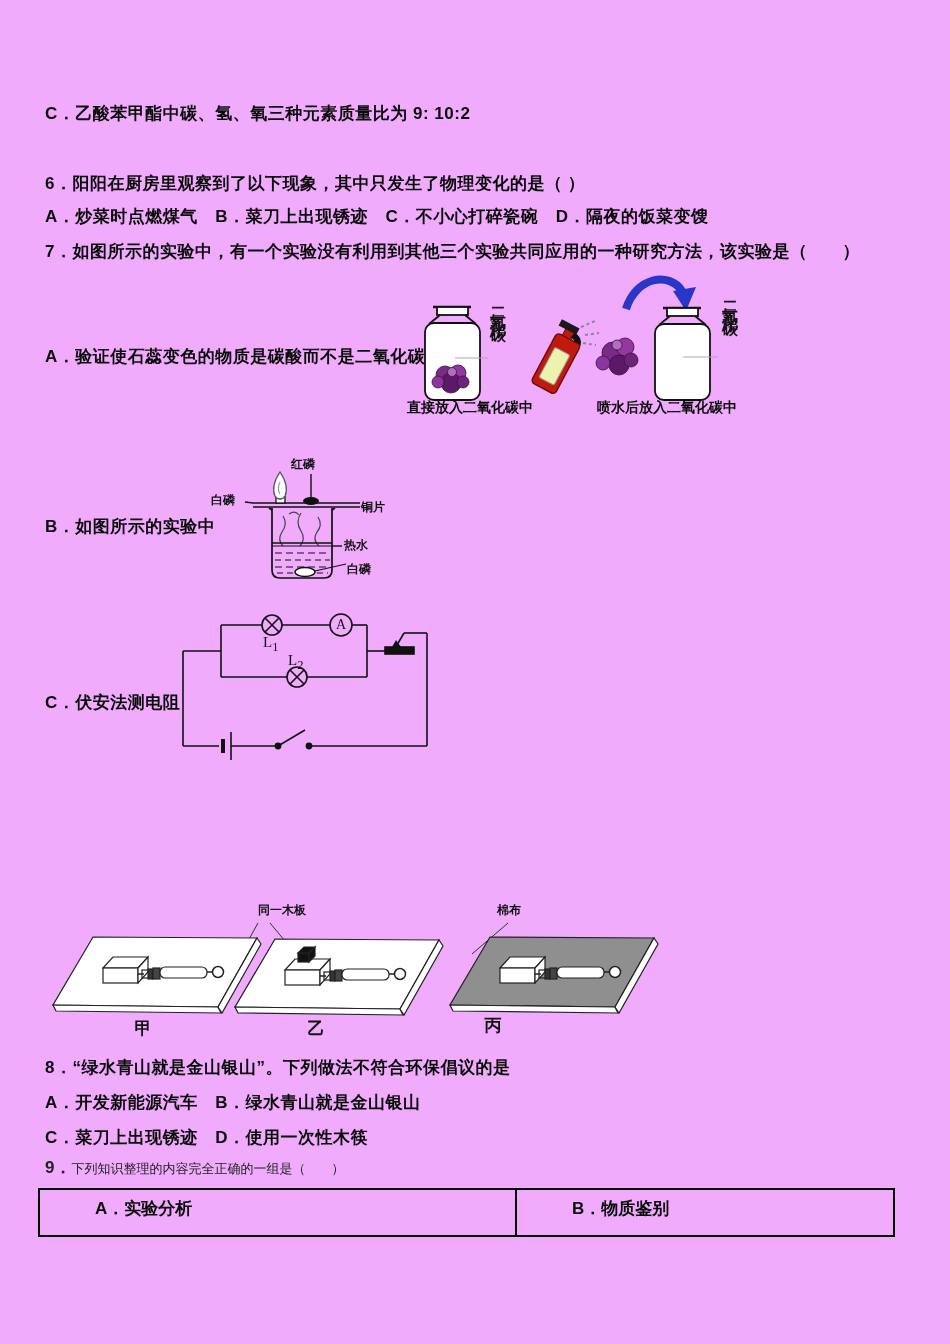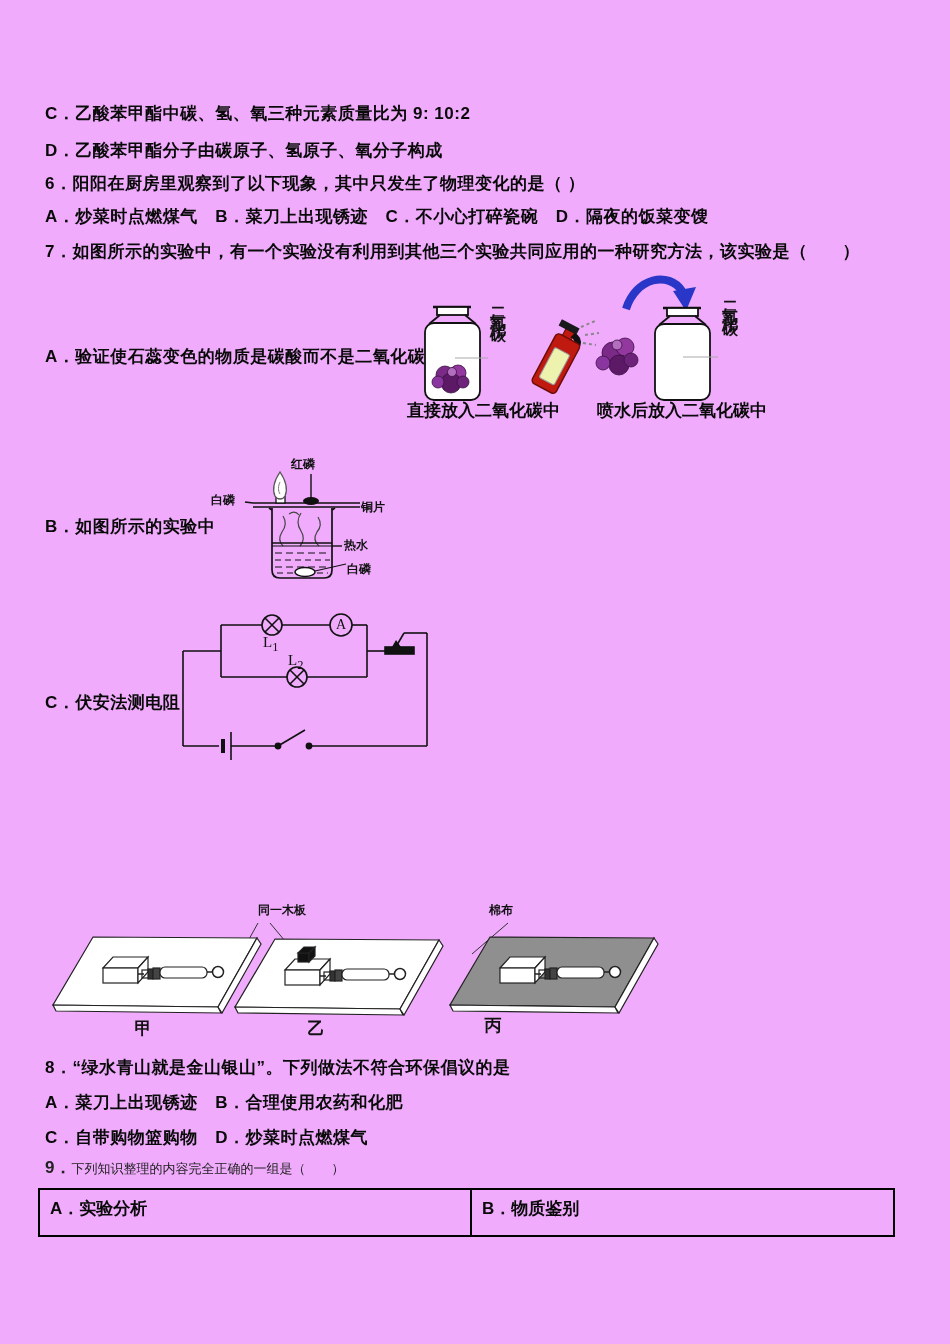--- a/index.html
+++ b/index.html
@@ -6,41 +6,40 @@
   .page{
     position:relative;width:950px;height:1344px;margin:0 auto;
     background:#f0abfc;color:#000;
     font-family:"Liberation Sans",sans-serif;overflow:hidden;
   }
   .tline{position:absolute;left:45px;font-size:17px;font-weight:bold;
     white-space:nowrap;letter-spacing:.5px;color:#0a0a0a;}
   .dlabel{position:absolute;font-size:12px;font-weight:bold;white-space:nowrap;color:#111;}
   .vlabel{position:absolute;writing-mode:vertical-rl;text-orientation:upright;
     font-size:16px;font-weight:bold;letter-spacing:6px;color:#111;}
-  .cap{position:absolute;font-size:17px;font-weight:bold;white-space:nowrap;color:#0a0a0a;}
+  .cap{position:absolute;font-size:14px;font-weight:bold;white-space:nowrap;color:#0a0a0a;}
   .boardcap{position:absolute;font-size:17px;font-weight:bold;color:#111;text-align:center;}
   .lamp-label{position:absolute;font-size:15px;font-family:"Liberation Serif",serif;color:#111;}
   .ammeter-label{position:absolute;font-size:14px;font-family:"Liberation Serif",serif;color:#111;}
   .q9line{position:absolute;left:45px;white-space:nowrap;}
   .q9num{font-size:17px;font-weight:bold;font-family:"Liberation Sans",sans-serif;color:#222;}
   .q9text{font-size:13px;font-weight:normal;font-family:"Liberation Serif",serif;color:#222;}
   .ktable{position:absolute;left:38px;top:1188px;width:857px;height:49px;
     border:2px solid #000;box-sizing:border-box;display:flex;}
-  .kcell{box-sizing:border-box;padding:7px 10px;font-size:17px;font-weight:bold;color:#0a0a0a;}
+  .kcell{box-sizing:border-box;padding:7px 10px;font-size:17px;font-weight:bold;color:#0a0a0a;margin-left:45px;}
   .kcell.a{width:432px;border-right:2px solid #000;}
   .kcell.b{flex:1;}
   svg{position:absolute;overflow:visible;}
 </style>
 </head>
 <body>
 
 <div class="page">
 
   <div class="tline" style="top:102px">C．乙酸苯甲酯中碳、氢、氧三种元素质量比为 9: 10:2</div>
-  <div class="tline" style="top:139px">D．乙酸苯甲酯分子由碳原子、氢原子、氧分子构成</div>
 
   <div class="tline" style="top:172px">6．阳阳在厨房里观察到了以下现象，其中只发生了物理变化的是（ ）</div>
   <div class="tline" style="top:205px">A．炒菜时点燃煤气　B．菜刀上出现锈迹　C．不小心打碎瓷碗　D．隔夜的饭菜变馊</div>
 
   <div class="tline" style="top:240px">7．如图所示的实验中，有一个实验没有利用到其他三个实验共同应用的一种研究方法，该实验是（　　）</div>
   <div class="tline" style="top:345px">A．验证使石蕊变色的物质是碳酸而不是二氧化碳</div>
   <div class="tline" style="top:515px">B．如图所示的实验中</div>
   <div class="tline" style="top:691px">C．伏安法测电阻</div>
 
   <svg style="left:405px;top:265px" width="400" height="160" viewBox="0 0 400 160">
@@ -270,28 +269,28 @@
         <rect x="102" y="80" width="7" height="8" fill="none"></rect>
         <rect x="108" y="79" width="5" height="10" fill="#333"></rect>
         <rect x="113" y="78" width="7" height="11" fill="#444"></rect>
         <rect x="120" y="77" width="47" height="11" rx="5" fill="#fff"></rect>
         <line x1="167" y1="82" x2="173" y2="82" stroke-width="1.5"></line>
         <circle cx="178" cy="82" r="5.5" fill="#fff" stroke-width="1.5"></circle>
       </g>
     </g>
   </svg>
   <div class="dlabel" style="left:234px;top:902px;width:72px;text-align:right">同一木板</div>
-  <div class="dlabel" style="left:489px;top:902px;width:40px;">棉布</div>
+  <div class="dlabel" style="left:489px;top:902px;width:40px;text-align:center">棉布</div>
   <div class="boardcap" style="left:128px;top:1017px;width:30px">甲</div>
   <div class="boardcap" style="left:301px;top:1017px;width:30px">乙</div>
   <div class="boardcap" style="left:478px;top:1014px;width:30px">丙</div>
 
   <div class="tline" style="top:1056px">8．“绿水青山就是金山银山”。下列做法不符合环保倡议的是</div>
-  <div class="tline" style="top:1091px">A．菜刀上出现锈迹　B．合理使用农药和化肥</div>
-  <div class="tline" style="top:1126px">C．自带购物篮购物　D．炒菜时点燃煤气</div>
+  <div class="tline" style="top:1091px">A．开发新能源汽车　B．绿水青山就是金山银山</div>
+  <div class="tline" style="top:1126px">C．菜刀上出现锈迹　D．使用一次性木筷</div>
 
   <div class="q9line" style="top:1156px">
     <span class="q9num">9．</span><span class="q9text">下列知识整理的内容完全正确的一组是（　　）</span>
   </div>
 
   <div class="ktable">
     <div class="kcell a">A．实验分析</div>
     <div class="kcell b">B．物质鉴别</div>
   </div>
 

